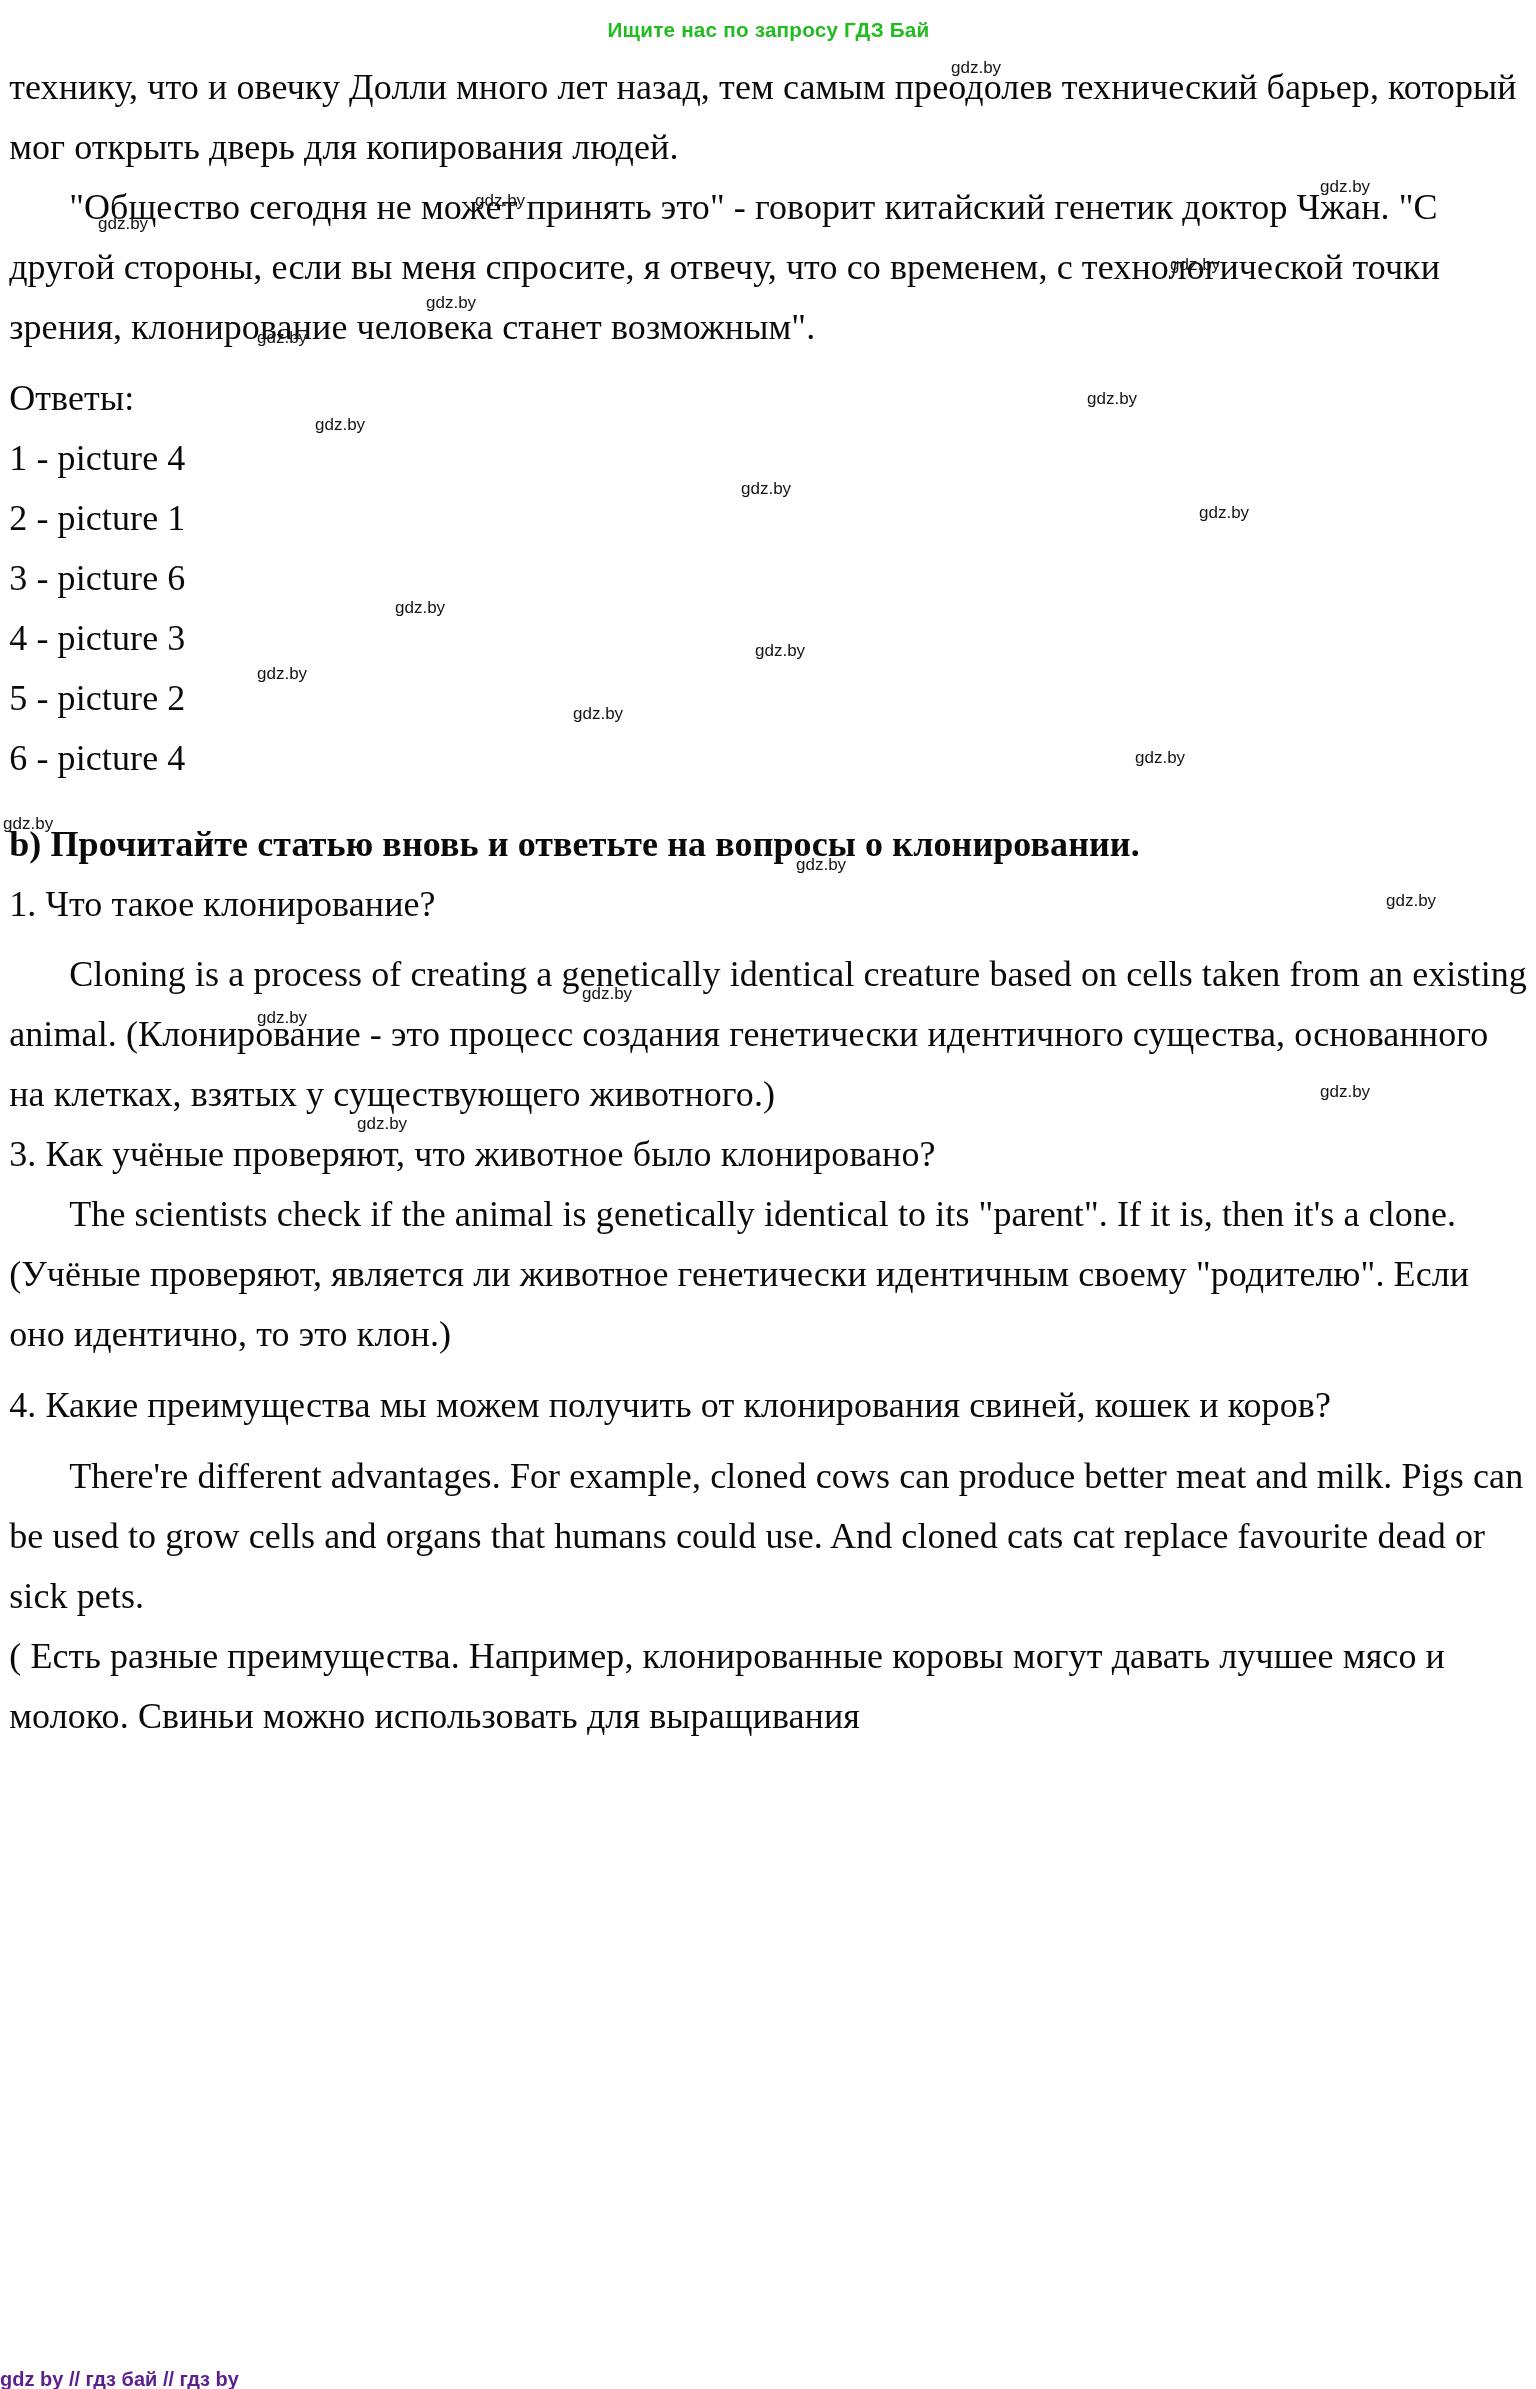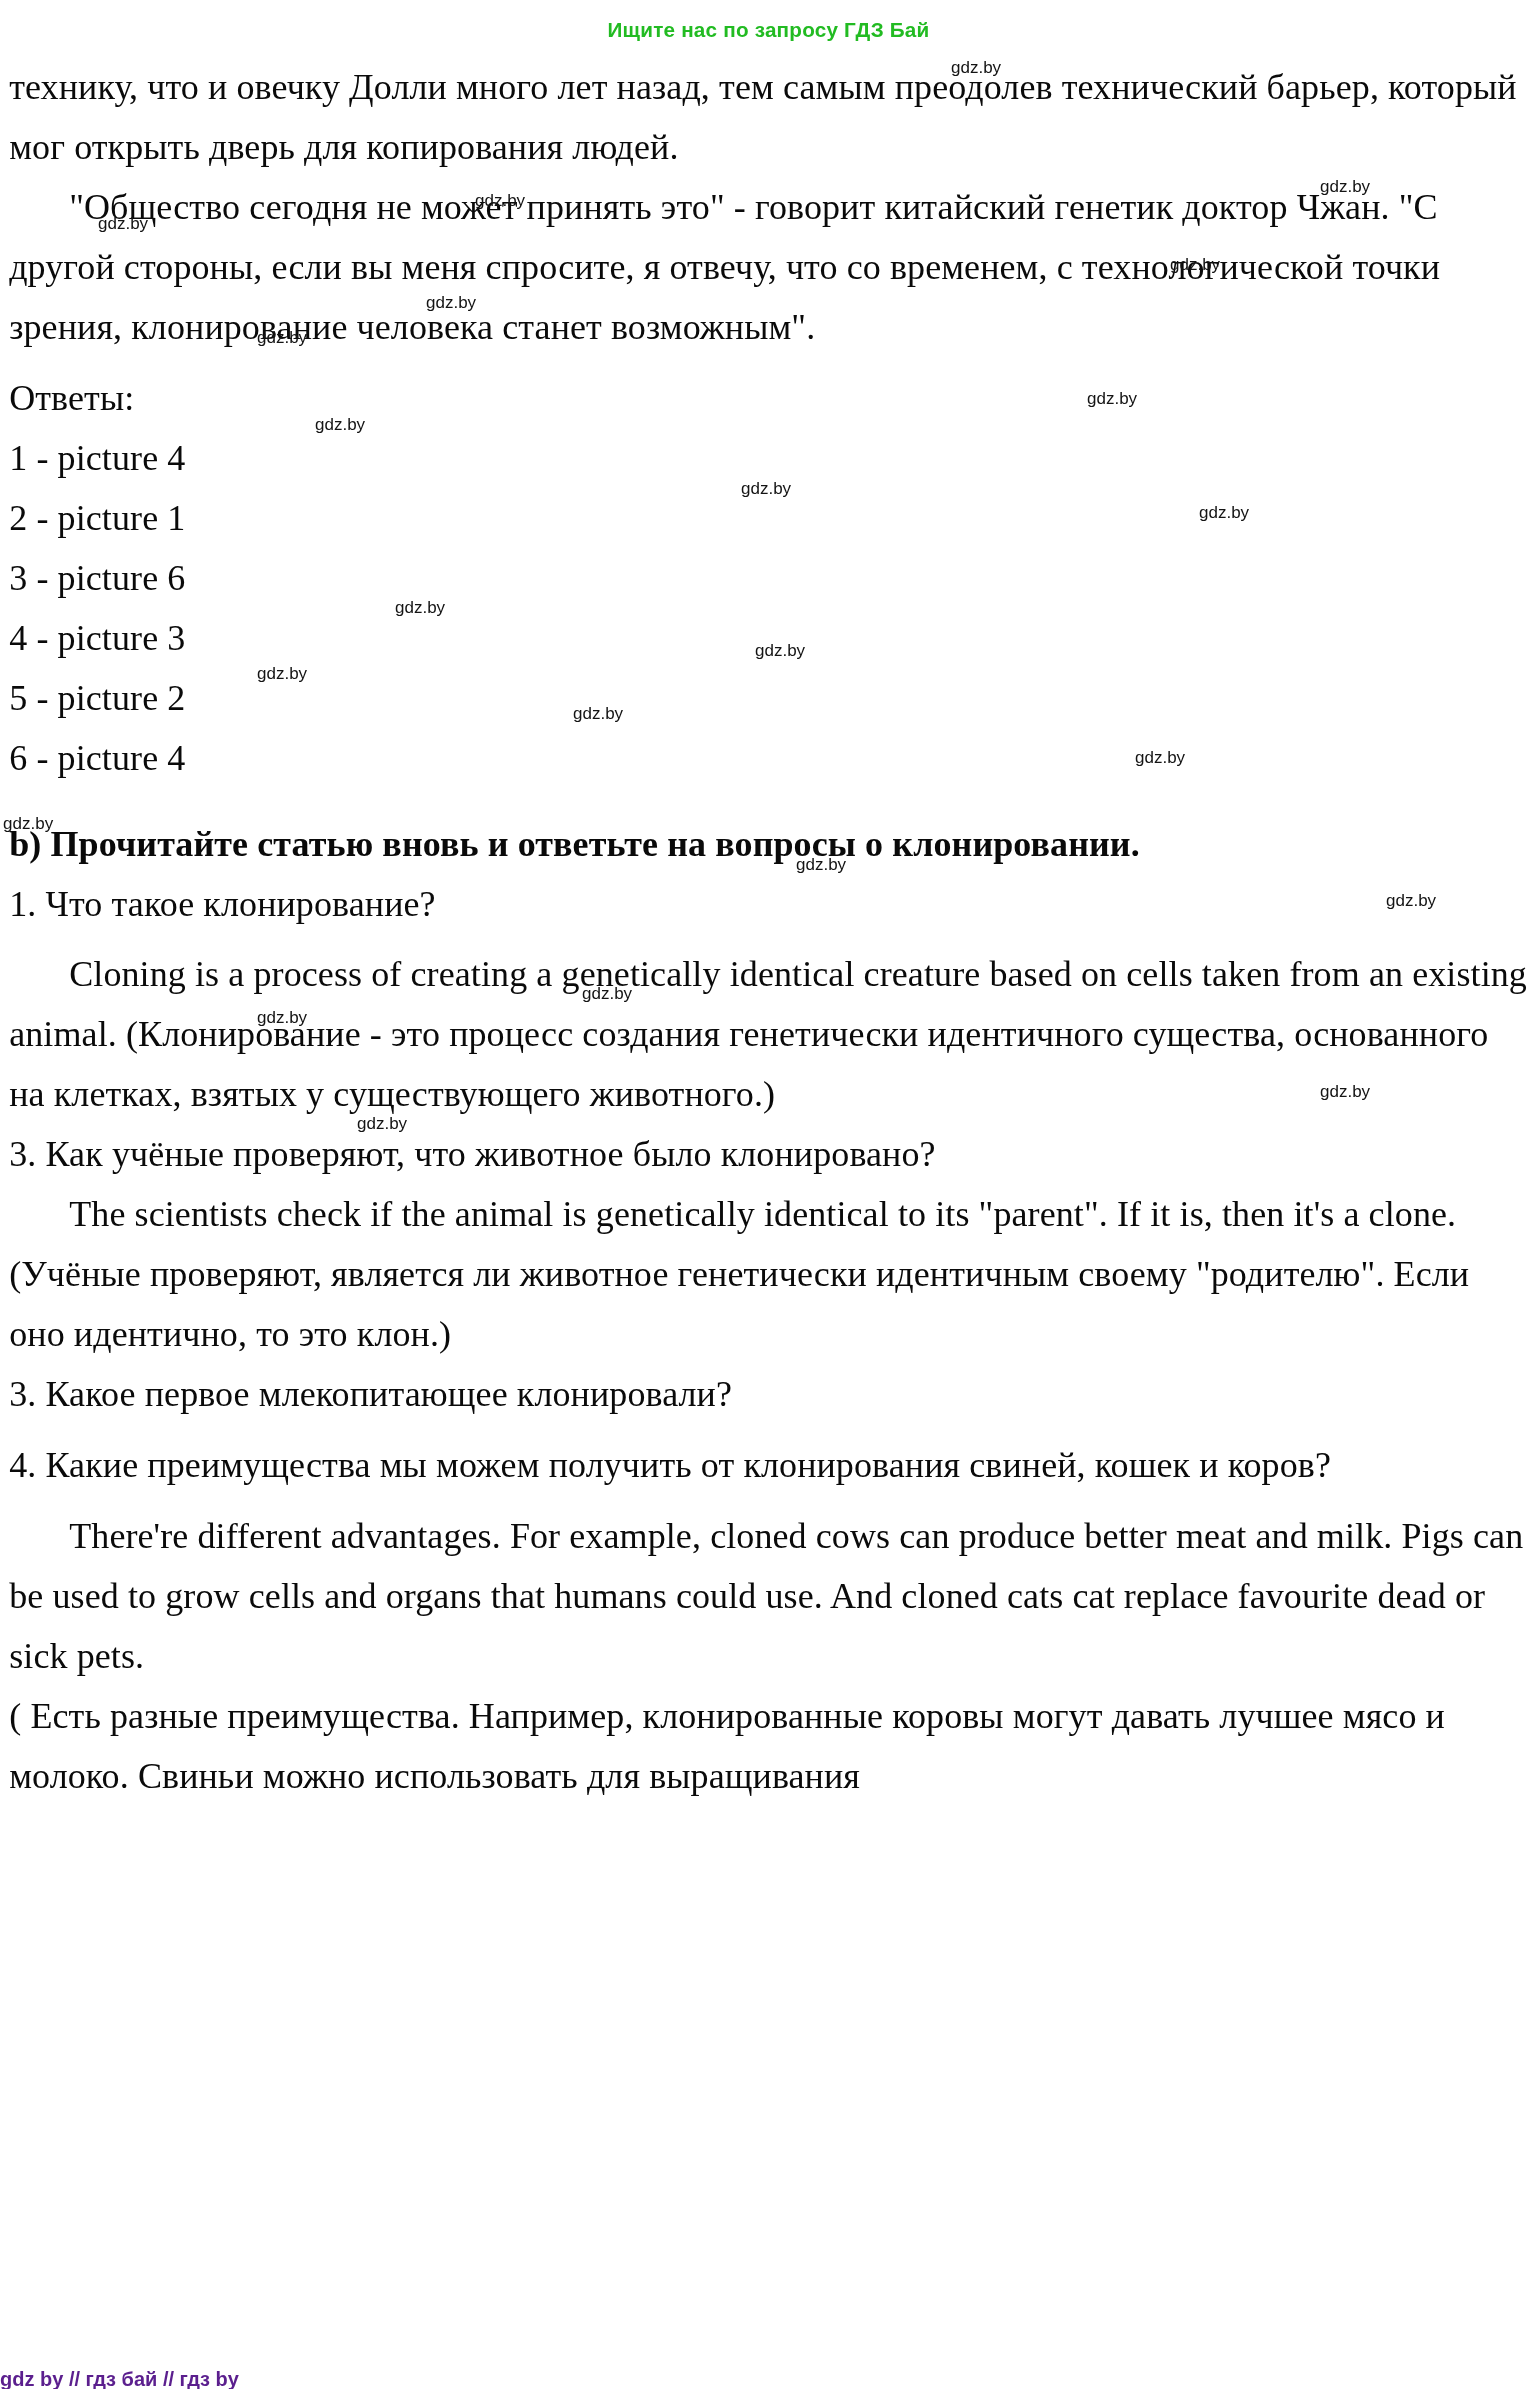--- a/index.html
+++ b/index.html
@@ -124,21 +124,20 @@
     <p class="para">1. Что такое клонирование?</p>
 
     <div class="gap-sm"></div>
 
     <p class="para indent">Cloning is a process of creating a genetically identical creature based on cells taken from an existing animal. (Клонирование - это процесс создания генетически идентичного существа, основанного на клетках, взятых у существующего животного.)</p>
 
     <p class="para">3. Как учёные проверяют, что животное было клонировано?</p>
 
     <p class="para indent">The scientists check if the animal is genetically identical to its "parent". If it is, then it's a clone. (Учёные проверяют, является ли животное генетически идентичным своему "родителю". Если оно идентично, то это клон.)</p>
 
-    <p class="para">3. Какое первое млекопитающее клонировали?</p>
 
 
     <div class="gap-sm"></div>
 
     <p class="para">4. Какие преимущества мы можем получить от клонирования свиней, кошек и коров?</p>
 
     <div class="gap-sm"></div>
 
     <p class="para indent">There're different advantages. For example, cloned cows can produce better meat and milk. Pigs can be used to grow cells and organs that humans could use. And cloned cats cat replace favourite dead or sick pets.</p>
 

